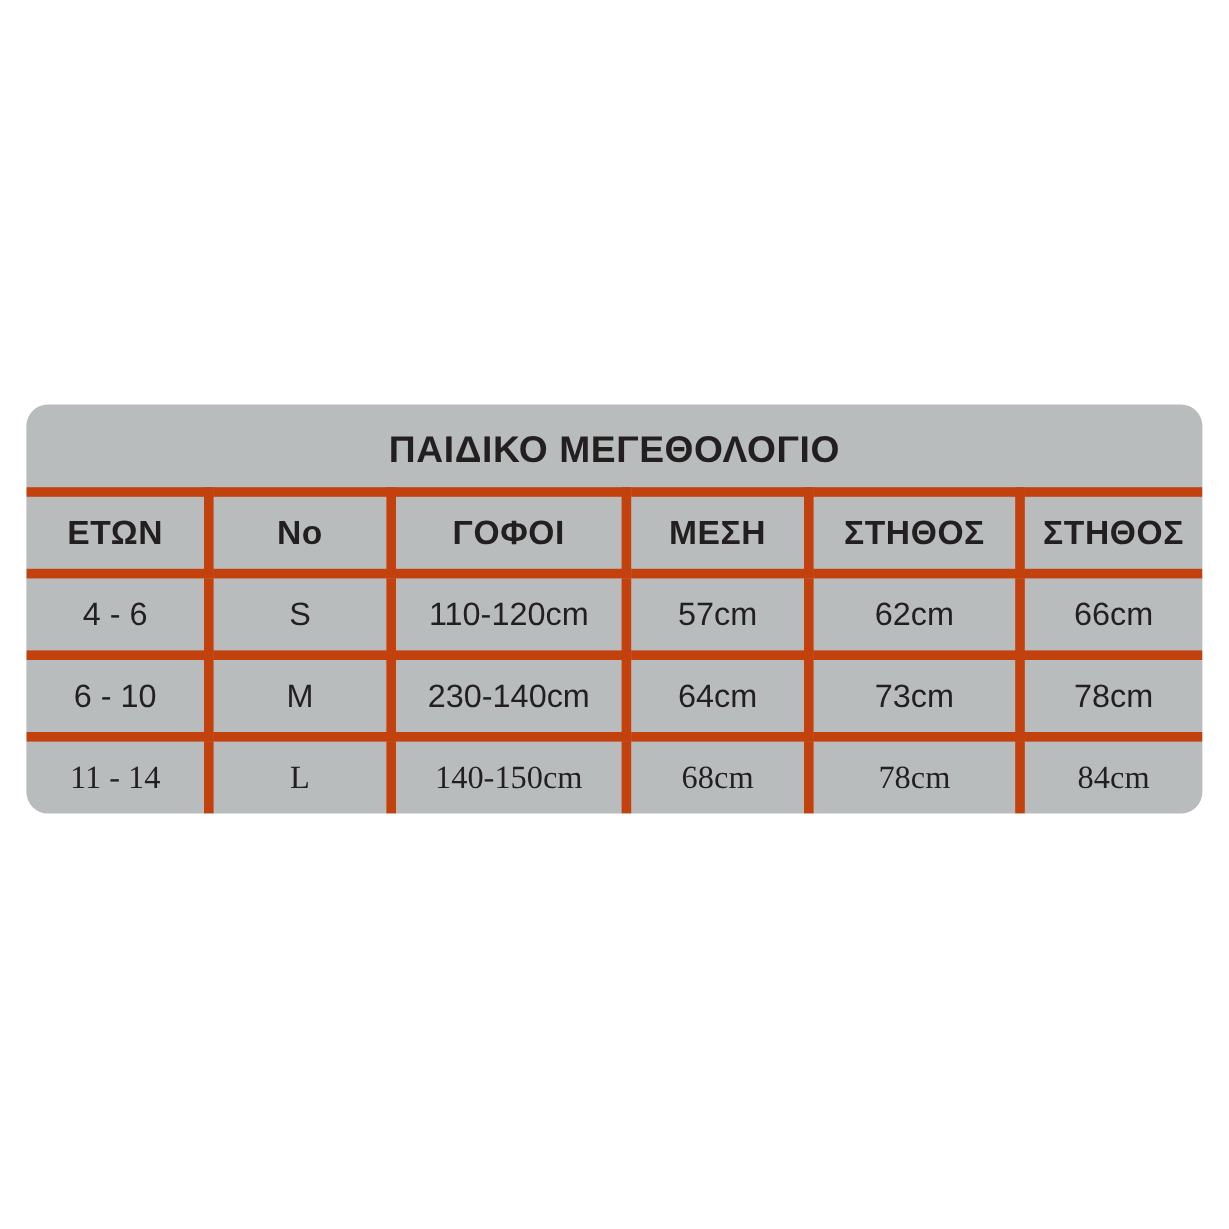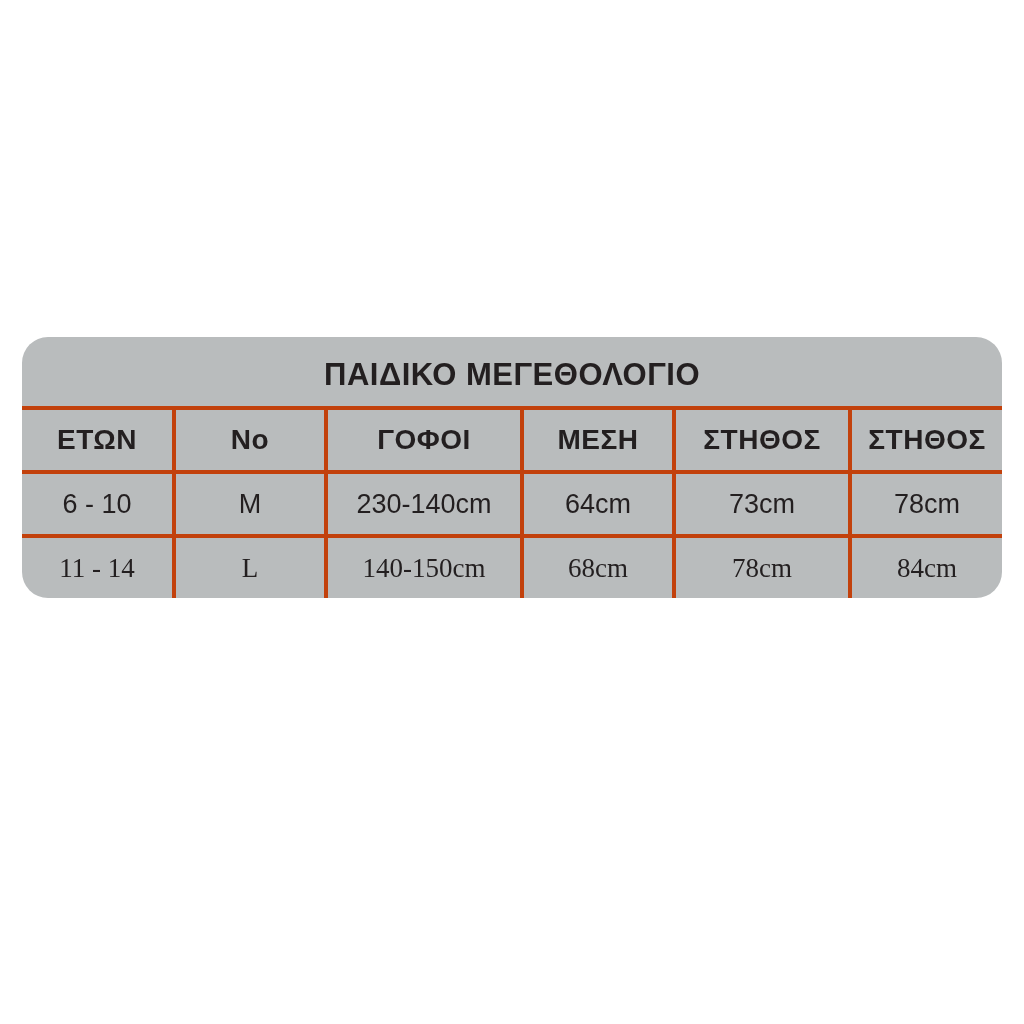--- a/index.html
+++ b/index.html
@@ -18,41 +18,41 @@
     width: 1024px;
     height: 1024px;
     background: #ffffff;
   }
   .size-table {
     position: absolute;
     left: 22px;
     top: 337px;
     width: 980px;
     background: #b9bcbd;
-    border-radius: 26px;
+    border-radius: 18px;
     overflow: hidden;
     box-sizing: border-box;
   }
   .table-title {
     text-align: center;
     font-size: 31px;
     font-weight: bold;
     color: #231f20;
     letter-spacing: 0.5px;
     padding: 22px 0 16px 0;
     line-height: 1;
   }
   table.grid {
     width: 100%;
     border-collapse: collapse;
     table-layout: fixed;
   }
   table.grid th,
   table.grid td {
-    border: 4px solid #c2410c;
+    border: 8px solid #c2410c;
     text-align: center;
     color: #231f20;
     padding: 0;
     height: 60px;
     vertical-align: middle;
   }
   table.grid tr > *:first-child {
     border-left: none;
   }
   table.grid tr > *:last-child {
@@ -101,20 +101,28 @@
           <th>ΕΤΩΝ</th>
           <th>No</th>
           <th>ΓΟΦΟΙ</th>
           <th>ΜΕΣΗ</th>
           <th>ΣΤΗΘΟΣ</th>
           <th>ΣΤΗΘΟΣ</th>
         </tr>
       </thead>
       <tbody>
         <tr>
+          <td>4 - 6</td>
+          <td>S</td>
+          <td>110-120cm</td>
+          <td>57cm</td>
+          <td>62cm</td>
+          <td>66cm</td>
+        </tr>
+        <tr>
           <td>6 - 10</td>
           <td>M</td>
           <td>230-140cm</td>
           <td>64cm</td>
           <td>73cm</td>
           <td>78cm</td>
         </tr>
         <tr>
           <td>11 - 14</td>
           <td>L</td>

